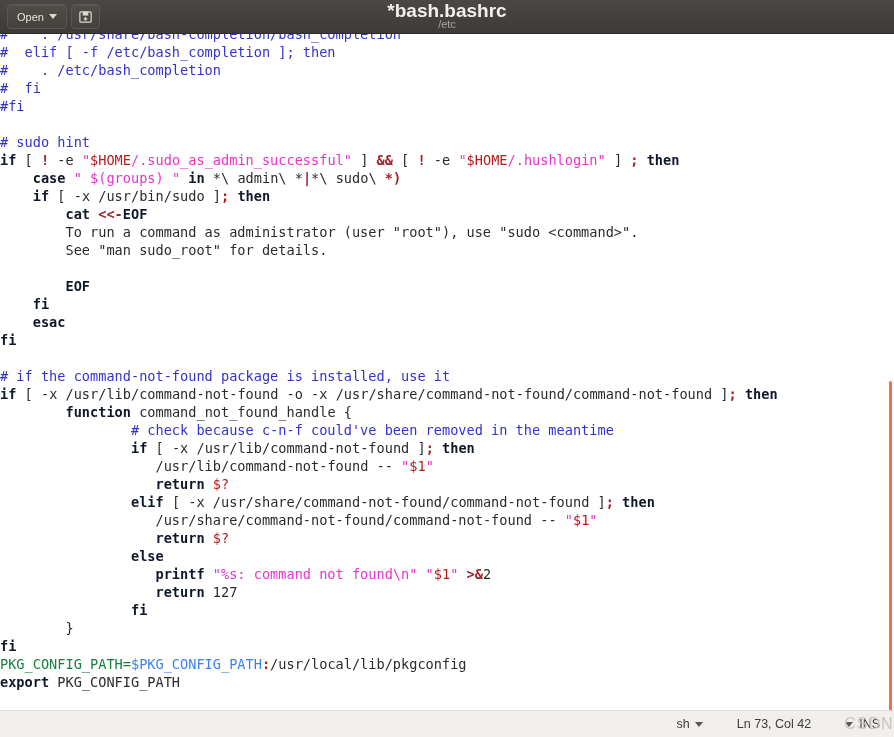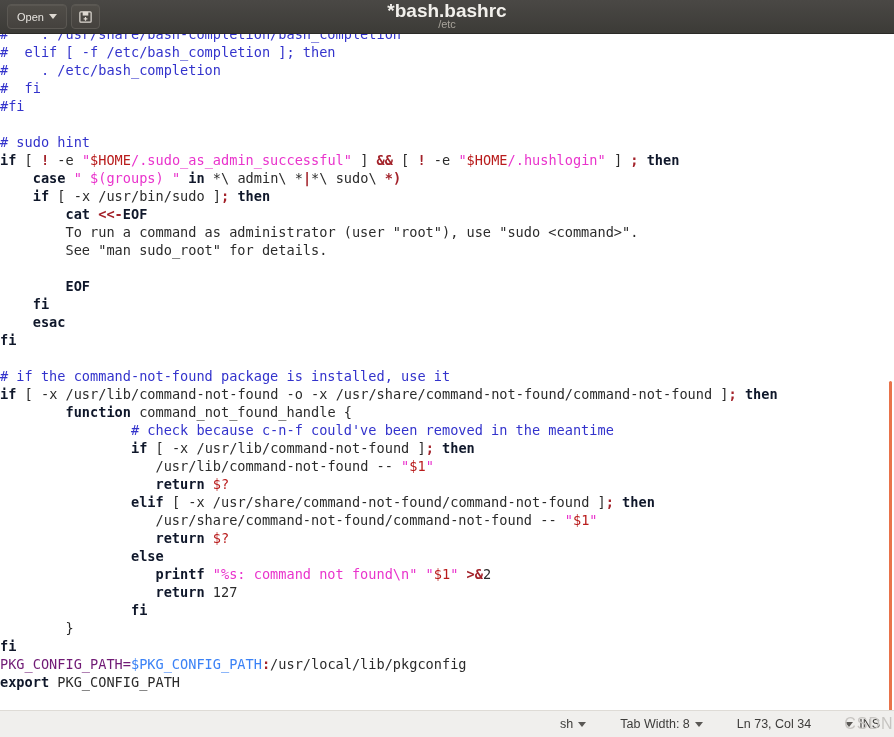--- a/index.html
+++ b/index.html
@@ -117,21 +117,21 @@
   }
   .code .ln { display: block; height: 18px; }
 
   
   .c  { color: #3333cc; }            
   .k  { color: #0f172a; font-weight: bold; }  
   .s  { color: #e933cc; }            
   .v  { color: #b91c1c; }            
   .n  { color: #2b2b2b; }
   .op { color: #a3222a; font-weight: bold; }  
-  .vd { color: #701a75; }            
+  .vd { color: #15803d; }            
   .pl { color: #3b82f6; }
   .vthumb {
     position: absolute;
     right: 2px;
     width: 3px;
     background: #e9734a;
     border-radius: 2px;
   }
 
   
@@ -214,26 +214,22 @@
     <div class="code" id="code"><span class="ln"><span class="c">#    . /usr/share/bash-completion/bash_completion</span></span><span class="ln"><span class="c">#  elif [ -f /etc/bash_completion ]; then</span></span><span class="ln"><span class="c">#    . /etc/bash_completion</span></span><span class="ln"><span class="c">#  fi</span></span><span class="ln"><span class="c">#fi</span></span><span class="ln">&nbsp;</span><span class="ln"><span class="c"># sudo hint</span></span><span class="ln"><span class="k">if</span> [ <span class="op">!</span> -<span class="n">e</span> <span class="s">"</span><span class="v">$HOME</span><span class="s">/.sudo_as_admin_successful"</span> ] <span class="op">&amp;&amp;</span> [ <span class="op">!</span> -<span class="n">e</span> <span class="s">"</span><span class="v">$HOME</span><span class="s">/.hushlogin"</span> ] <span class="op">;</span> <span class="k">then</span></span><span class="ln">    <span class="k">case</span> <span class="s">" $(groups) "</span> <span class="k">in</span> *\ <span class="n">admin</span>\ *<span class="op">|</span>*\ <span class="n">sudo</span>\ <span class="op">*)</span></span><span class="ln">    <span class="k">if</span> [ -<span class="n">x</span> /<span class="n">usr</span>/<span class="n">bin</span>/<span class="n">sudo</span> ]<span class="op">;</span> <span class="k">then</span></span><span class="ln">        <span class="k">cat</span> <span class="op">&lt;&lt;-</span><span class="k">EOF</span></span><span class="ln">        <span class="n">To run a command as administrator (user "root"), use "sudo &lt;command&gt;".</span></span><span class="ln">        <span class="n">See "man sudo_root" for details.</span></span><span class="ln">&nbsp;</span><span class="ln">        <span class="k">EOF</span></span><span class="ln">    <span class="k">fi</span></span><span class="ln">    <span class="k">esac</span></span><span class="ln"><span class="k">fi</span></span><span class="ln">&nbsp;</span><span class="ln"><span class="c"># if the command-not-found package is installed, use it</span></span><span class="ln"><span class="k">if</span> [ -<span class="n">x</span> /<span class="n">usr</span>/<span class="n">lib</span>/<span class="n">command-not-found</span> -<span class="n">o</span> -<span class="n">x</span> /<span class="n">usr</span>/<span class="n">share</span>/<span class="n">command-not-found</span>/<span class="n">command-not-found</span> ]<span class="op">;</span> <span class="k">then</span></span><span class="ln">        <span class="k">function</span> <span class="n">command_not_found_handle</span> {</span><span class="ln">                <span class="c"># check because c-n-f could've been removed in the meantime</span></span><span class="ln">                <span class="k">if</span> [ -<span class="n">x</span> /<span class="n">usr</span>/<span class="n">lib</span>/<span class="n">command-not-found</span> ]<span class="op">;</span> <span class="k">then</span></span><span class="ln">                   /<span class="n">usr</span>/<span class="n">lib</span>/<span class="n">command-not-found</span> -- <span class="s">"</span><span class="v">$1</span><span class="s">"</span></span><span class="ln">                   <span class="k">return</span> <span class="v">$?</span></span><span class="ln">                <span class="k">elif</span> [ -<span class="n">x</span> /<span class="n">usr</span>/<span class="n">share</span>/<span class="n">command-not-found</span>/<span class="n">command-not-found</span> ]<span class="op">;</span> <span class="k">then</span></span><span class="ln">                   /<span class="n">usr</span>/<span class="n">share</span>/<span class="n">command-not-found</span>/<span class="n">command-not-found</span> -- <span class="s">"</span><span class="v">$1</span><span class="s">"</span></span><span class="ln">                   <span class="k">return</span> <span class="v">$?</span></span><span class="ln">                <span class="k">else</span></span><span class="ln">                   <span class="k">printf</span> <span class="s">"%s: command not found\n"</span> <span class="s">"</span><span class="v">$1</span><span class="s">"</span> <span class="op">&gt;&amp;</span>2</span><span class="ln">                   <span class="k">return</span> 127</span><span class="ln">                <span class="k">fi</span></span><span class="ln">        }</span><span class="ln"><span class="k">fi</span></span><span class="ln"><span class="vd">PKG_CONFIG_PATH=</span><span class="pl">$PKG_CONFIG_PATH</span><span class="op">:</span>/usr/local/lib/pkgconfig</span><span class="ln"><span class="k">export</span> <span class="n">PKG_CONFIG_PATH</span></span></div>
     <div class="vthumb" id="vthumb" style="top: 347px; height: 330px; background: rgb(233, 115, 74);"></div>
   </div>
 
   <div class="statusbar">
     <div class="sb-right">
       <div class="sb-item">
         <span>sh</span>
         <span class="caret-dark"></span>
       </div>
-      <div class="sb-item">
-        <span>Tab Width: 8</span>
-        <span class="caret-dark"></span>
-      </div>
       <div class="sb-item plain">
-        <span>Ln 73, Col 34</span>
+        <span>Ln 73, Col 42</span>
       </div>
       <div class="sb-item ins-wrap">
         <span class="caret-dark"></span>
         <span class="watermark">CSDN</span>
         <span>INS</span>
       </div>
     </div>
   </div>
 </div>
 

